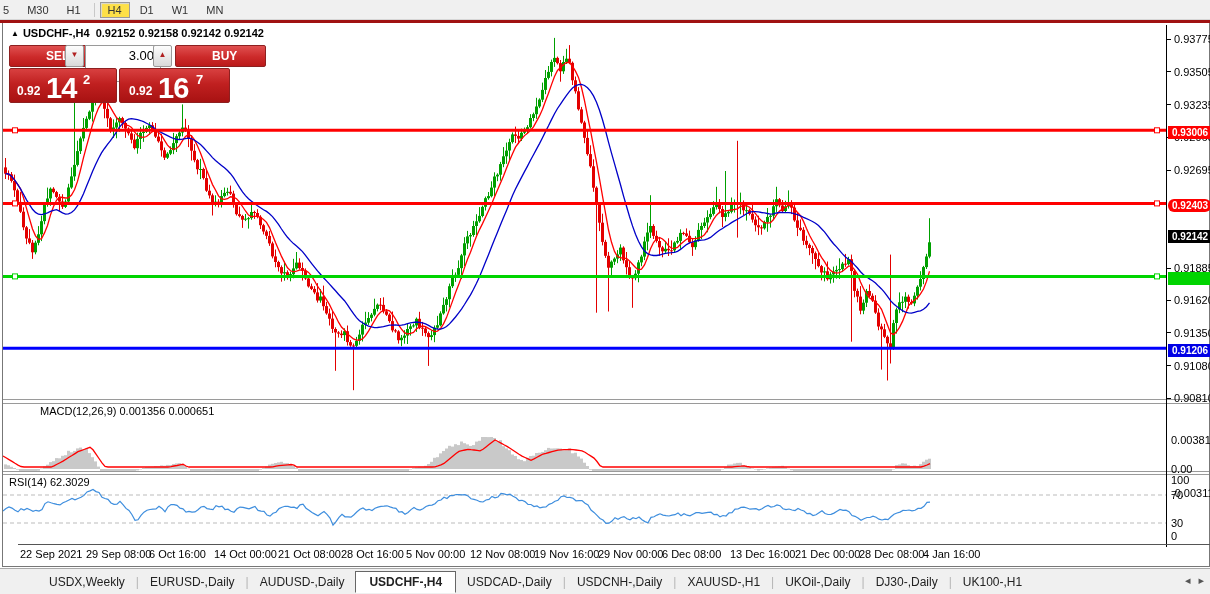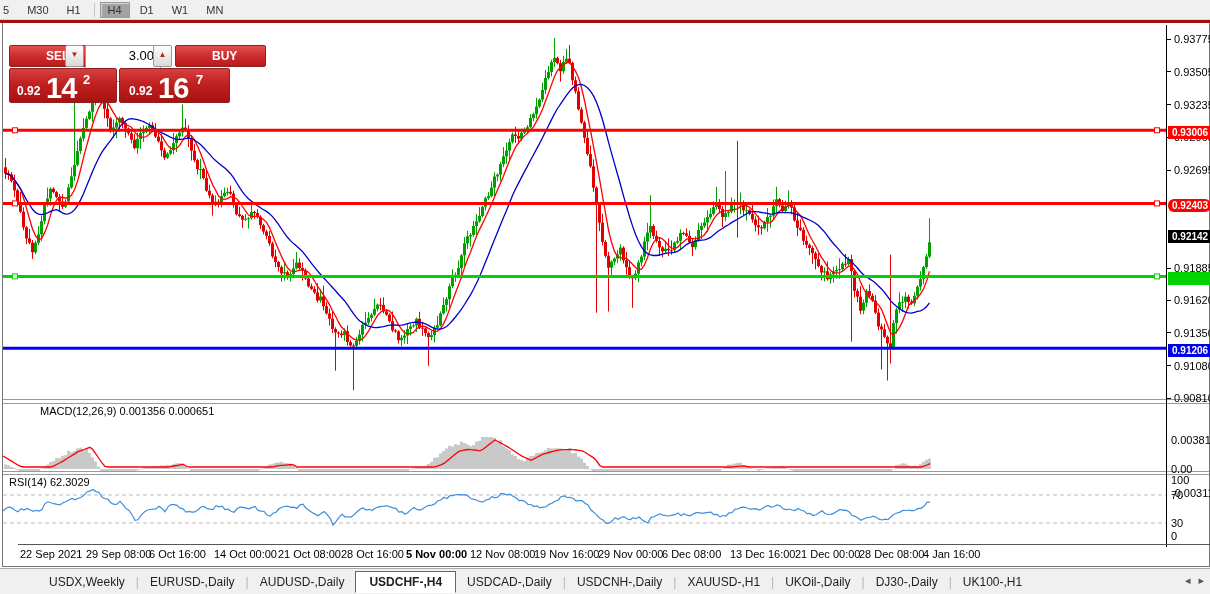--- a/index.html
+++ b/index.html
@@ -3,21 +3,21 @@
 <meta charset="utf-8">
 <style>
   html,body{margin:0;padding:0;background:#fff;}
   .app{position:relative;width:1210px;height:594px;background:#fff;overflow:hidden;
        font-family:"Liberation Sans",sans-serif;-webkit-font-smoothing:antialiased;}
   
   .toolbar{position:absolute;left:0;top:0;width:1210px;height:19px;background:#f0f0f0;
            border-bottom:1px solid #d6d6d6;display:flex;align-items:center;}
   .tfbtn{font-size:11px;color:#333;padding:1px 7px;margin:0 1px;border:1px solid transparent;cursor:default;}
   .tfbtn.first{padding-left:2px;margin-left:0;}
-  .tfbtn.active{background:#a3a3a3;border:1px solid #9a9a9a;box-shadow:inset 1px 1px 1px #d8d8d8;}
+  .tfbtn.active{background:#fde047;border:1px solid #9a9a9a;box-shadow:inset 1px 1px 1px #d8d8d8;}
   .tfsep{width:1px;height:14px;background:#c8c8c8;margin:0 4px;}
   
   .win-top{position:absolute;left:0;top:20px;width:1210px;height:3px;background:#a01212;}
   .chart-window{position:absolute;left:2px;top:23px;width:1206px;height:543px;background:#fff;
                 border-left:1px solid #777;border-right:1px solid #777;border-bottom:1px solid #777;}
   .chart-header{position:absolute;left:8px;top:4px;font-size:11px;font-weight:700;color:#000;z-index:30;}
   .chart-header .caret{font-size:8px;margin-right:4px;vertical-align:1px;}
   svg.layer{position:absolute;background:transparent;}
   
   .trade-panel{position:absolute;left:6px;top:22px;width:221px;height:58px;z-index:20;}
@@ -65,20 +65,24 @@
       <div class="tfbtn active">H4</div>
       <div class="tfbtn">D1</div>
       <div class="tfbtn">W1</div>
       <div class="tfbtn">MN</div>
     </div>
 
   <div class="win-top"></div>
 
   <div class="chart-window">
 
+    <div class="chart-header">
+      <span class="caret">▲</span><span>USDCHF-,H4</span>&nbsp;
+      <span>0.92152 0.92158 0.92142 0.92142</span>
+    </div>
 
     <svg id="main-svg" class="layer" style="left:0;top:2px;width:1163px;height:374px;" viewBox="0 2 1163 374">
         <line x1="2.5" x2="2.5" y1="135.0" y2="156.0" stroke="#E30000" stroke-width="1"></line>
         <rect x="1.0" y="144.4" width="3" height="6.3" fill="#E30000"></rect>
         <line x1="5.5" x2="5.5" y1="147.4" y2="156.8" stroke="#E30000" stroke-width="1"></line>
         <rect x="4.0" y="150.7" width="3" height="1.0" fill="#E30000"></rect>
         <line x1="8.5" x2="8.5" y1="149.0" y2="159.6" stroke="#E30000" stroke-width="1"></line>
         <rect x="7.0" y="151.3" width="3" height="6.6" fill="#E30000"></rect>
         <line x1="11.5" x2="11.5" y1="151.6" y2="173.9" stroke="#E30000" stroke-width="1"></line>
         <rect x="10.0" y="157.9" width="3" height="9.4" fill="#E30000"></rect>
@@ -1085,21 +1089,21 @@
         <div class="ytick" style="left: 1168px; top: 507px;">0</div>
       </div>
 
     <div class="time-axis" id="time-axis">
         <div class="xtick" style="left: 2px;">22 Sep 2021</div>
         <div class="xtick" style="left: 68px;">29 Sep 08:00</div>
         <div class="xtick" style="left: 131px;">6 Oct 16:00</div>
         <div class="xtick" style="left: 196px;">14 Oct 00:00</div>
         <div class="xtick" style="left: 260px;">21 Oct 08:00</div>
         <div class="xtick" style="left: 323px;">28 Oct 16:00</div>
-        <div class="xtick" style="left: 388px; font-weight: bold;">5 Nov 00:00</div>
+        <div class="xtick" style="left: 388px;">5 Nov 00:00</div>
         <div class="xtick" style="left: 452px;">12 Nov 08:00</div>
         <div class="xtick" style="left: 516px;">19 Nov 16:00</div>
         <div class="xtick" style="left: 580px;">29 Nov 00:00</div>
         <div class="xtick" style="left: 644px;">6 Dec 08:00</div>
         <div class="xtick" style="left: 712px;">13 Dec 16:00</div>
         <div class="xtick" style="left: 777px;">21 Dec 00:00</div>
         <div class="xtick" style="left: 841px;">28 Dec 08:00</div>
         <div class="xtick" style="left: 905px;">4 Jan 16:00</div>
       </div>
   </div>

